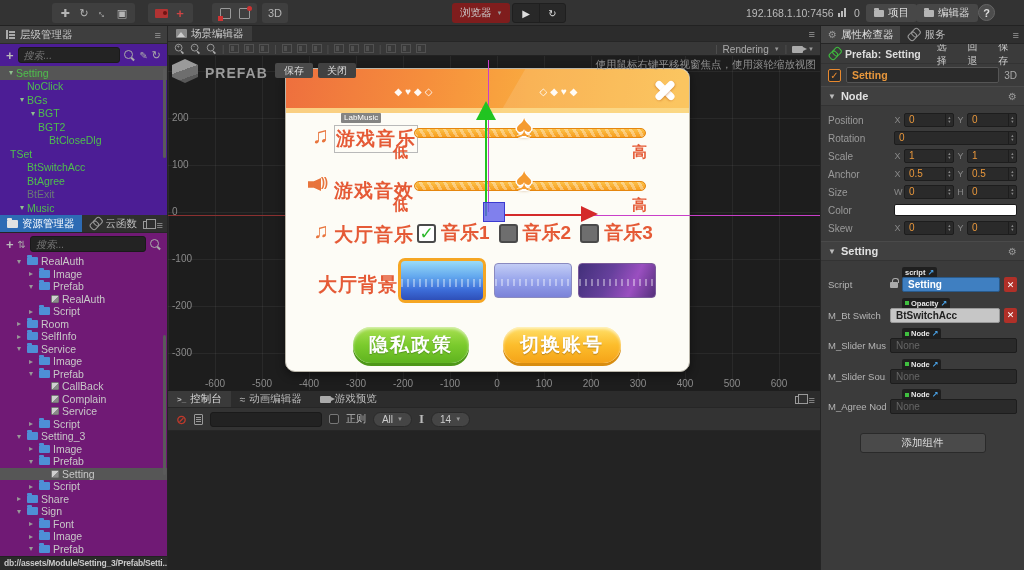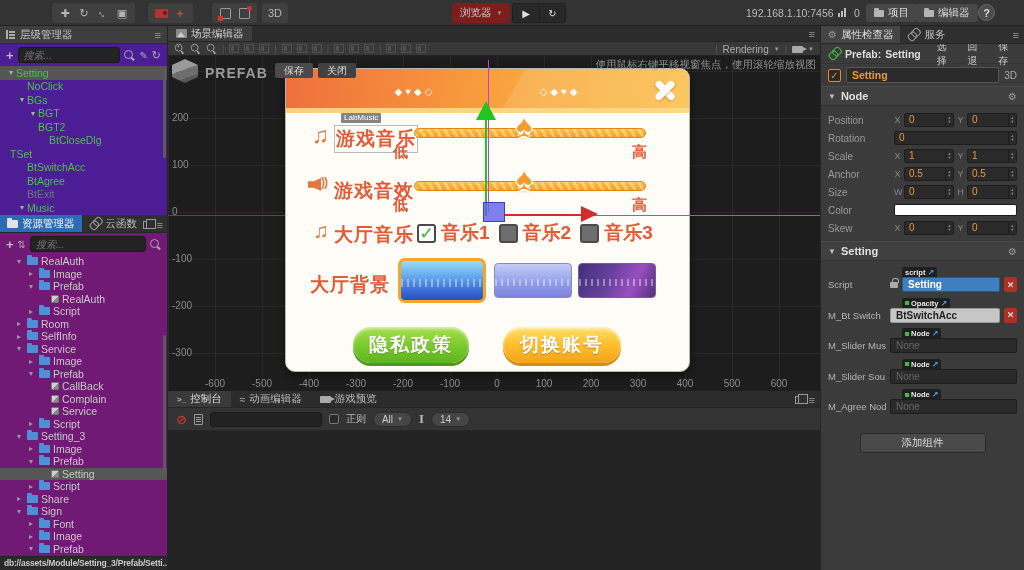--- a/index.html
+++ b/index.html
@@ -137,21 +137,21 @@
 .dnote{position:absolute;color:#e8743c;font-weight:bold}
 .n1{left:26px;top:53px;font-size:23px}
 .n3{left:27px;top:150px;font-size:21px}
 .dspk{position:absolute;left:22px;top:106px;width:24px;height:20px}
 .dspk::before{content:'';position:absolute;left:0;top:3px;width:13px;height:13px;background:#e8743c;clip-path:polygon(0 25%,45% 25%,100% 0,100% 100%,45% 75%,0 75%)}
 .dspk::after{content:'))';position:absolute;left:13px;top:0;color:#e8743c;font-size:12px;font-weight:bold;letter-spacing:-1px}
 .dlabel{position:absolute;color:#e55a36;font-weight:bold;font-size:19px;letter-spacing:1px}
 .l1{left:48px;top:56px;border:1px solid #b9b9b9;padding:0 1px}
 .l2{left:48px;top:109px}
 .l3{left:48px;top:153px}
-.l4{left:24px;top:203px}
+.l4{left:32px;top:203px}
 .dtrack{position:absolute;width:232px;height:10px;border:1px solid #e5860f;border-radius:6px;
  background:repeating-linear-gradient(60deg,rgba(255,255,255,.35) 0 3px,rgba(255,255,255,0) 3px 7px),linear-gradient(180deg,#fcc24a,#f79d1e)}
 .tr1{left:128px;top:59px}.tr2{left:128px;top:112px}
 .spade{position:absolute;font-size:30px;color:#f59b30;z-index:2;
  text-shadow:-1.5px 0 #fff,1.5px 0 #fff,0 -1.5px #fff,0 1.5px #fff,0 2px 3px rgba(150,80,0,.4)}
 .s1{left:230px;top:40px}.s2{left:230px;top:93px}
 .lh{position:absolute;color:#e55a36;font-weight:bold;font-size:15px}
 .low1{left:107px;top:74px}.high1{left:346px;top:74px}
 .low2{left:107px;top:127px}.high2{left:346px;top:127px}
 .opts{position:absolute;left:131px;top:151px;display:flex;align-items:center;gap:9px}

